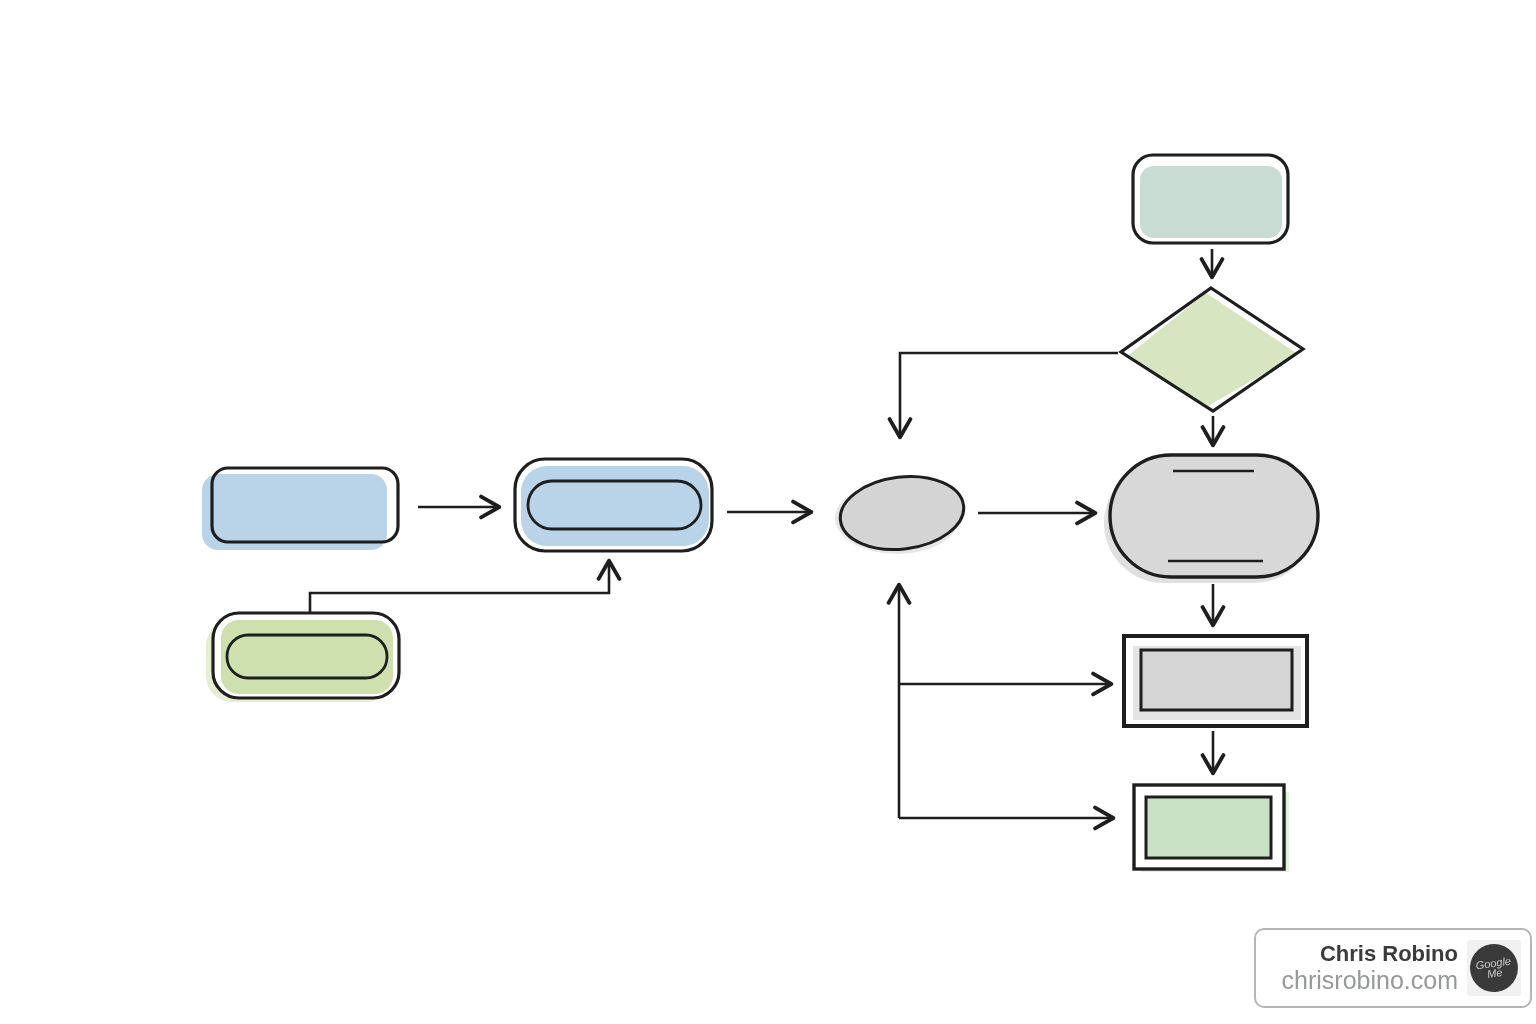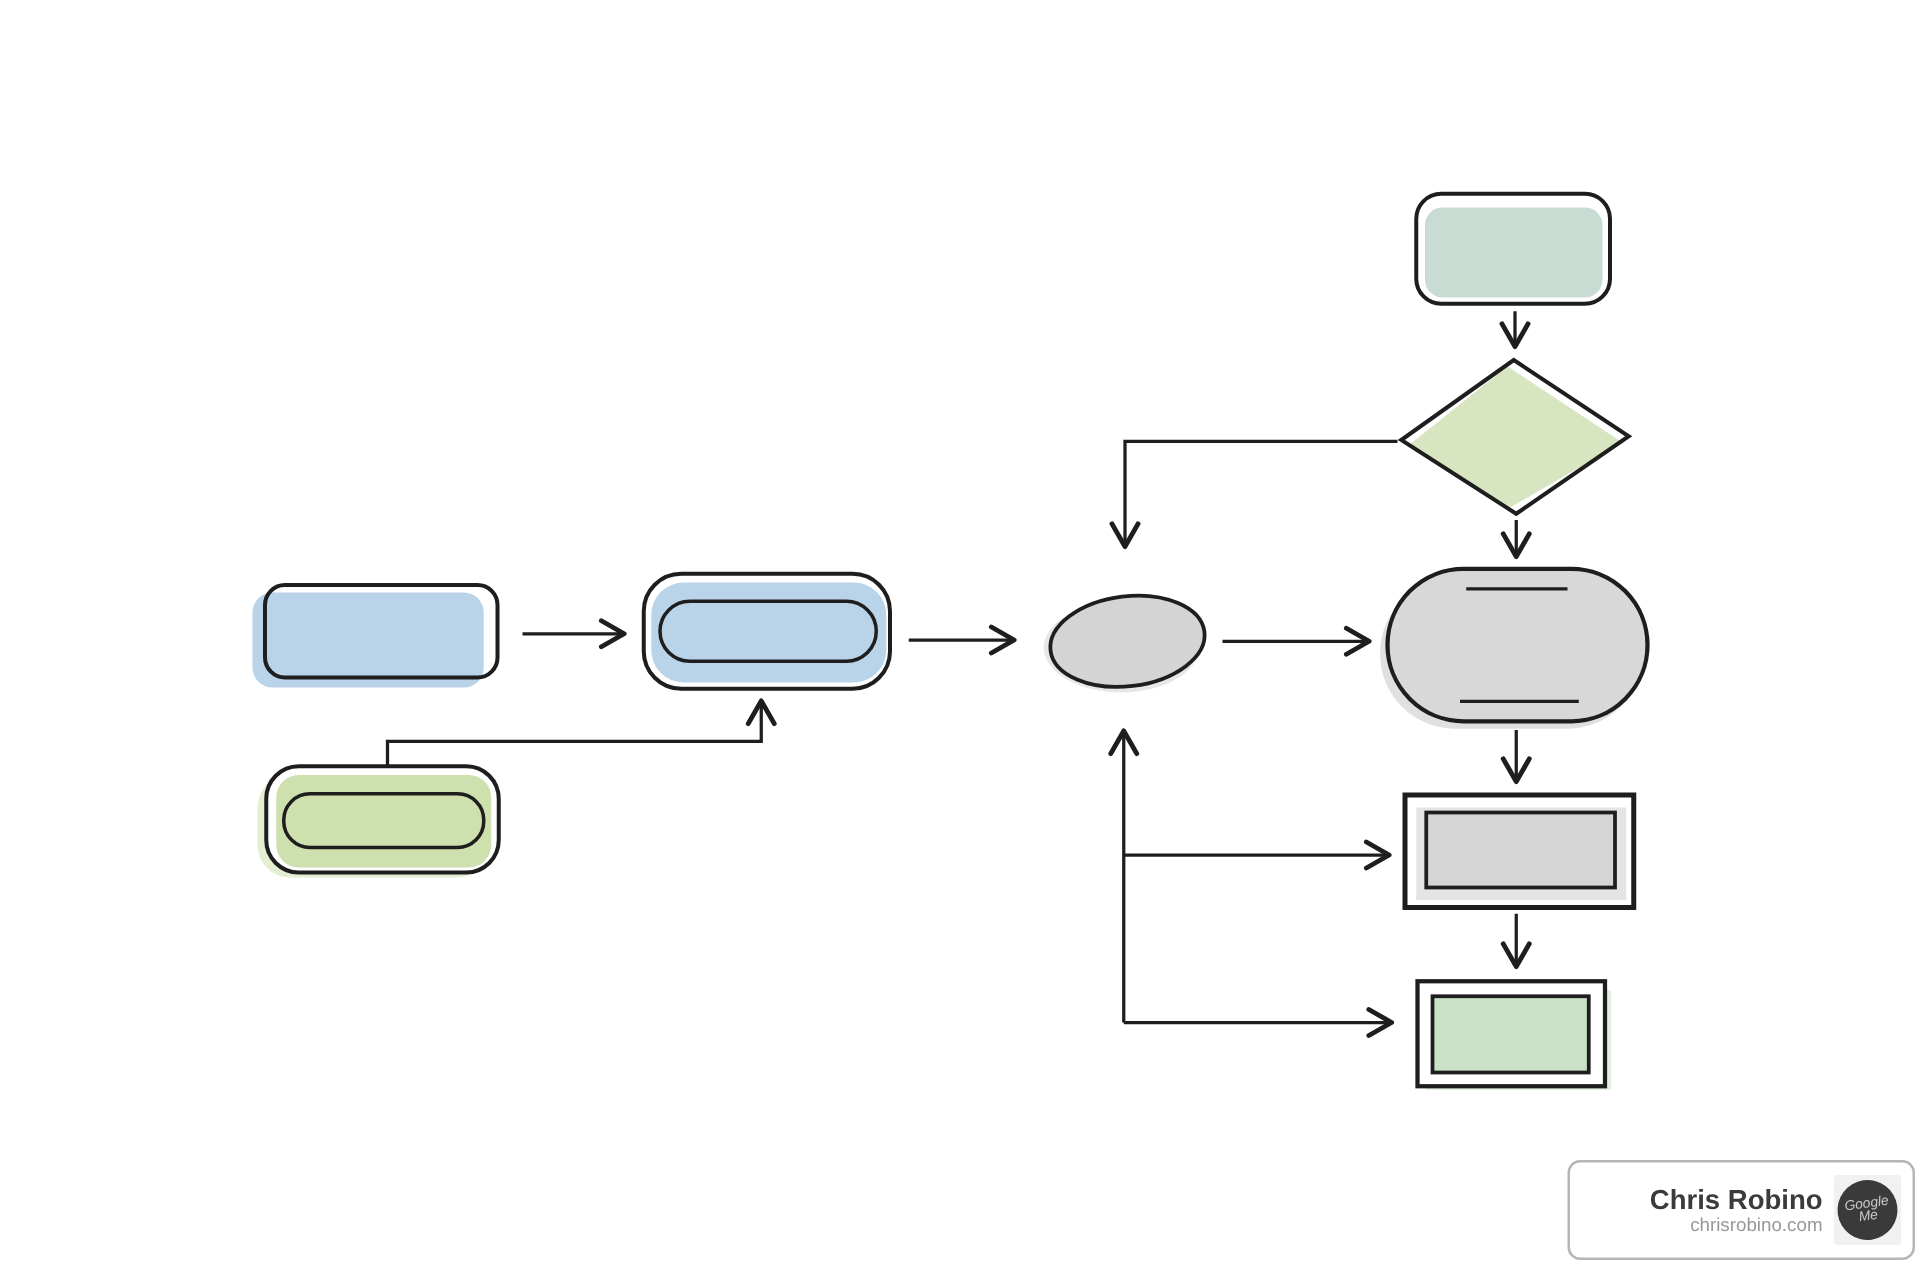--- a/index.html
+++ b/index.html
@@ -37,21 +37,21 @@
     gap: 9px;
     margin-left: 16px;
   }
   .credit-text { text-align: right; line-height: 1.15; }
   .credit-name {
     font-size: 22px;
     font-weight: bold;
     color: var(--color-credit_name, #3b3b3b);
   }
   .credit-site {
-    font-size: 15px;
+    font-size: 25px;
     color: var(--color-credit_site, #96989a);
   }
   .logo-square {
     width: 54px; height: 56px;
     background: var(--color-logo_bg, #f1f1f1);
     border-radius: 3px;
     display: flex; align-items: center; justify-content: center;
     flex: 0 0 auto;
   }
   .logo-circle {

